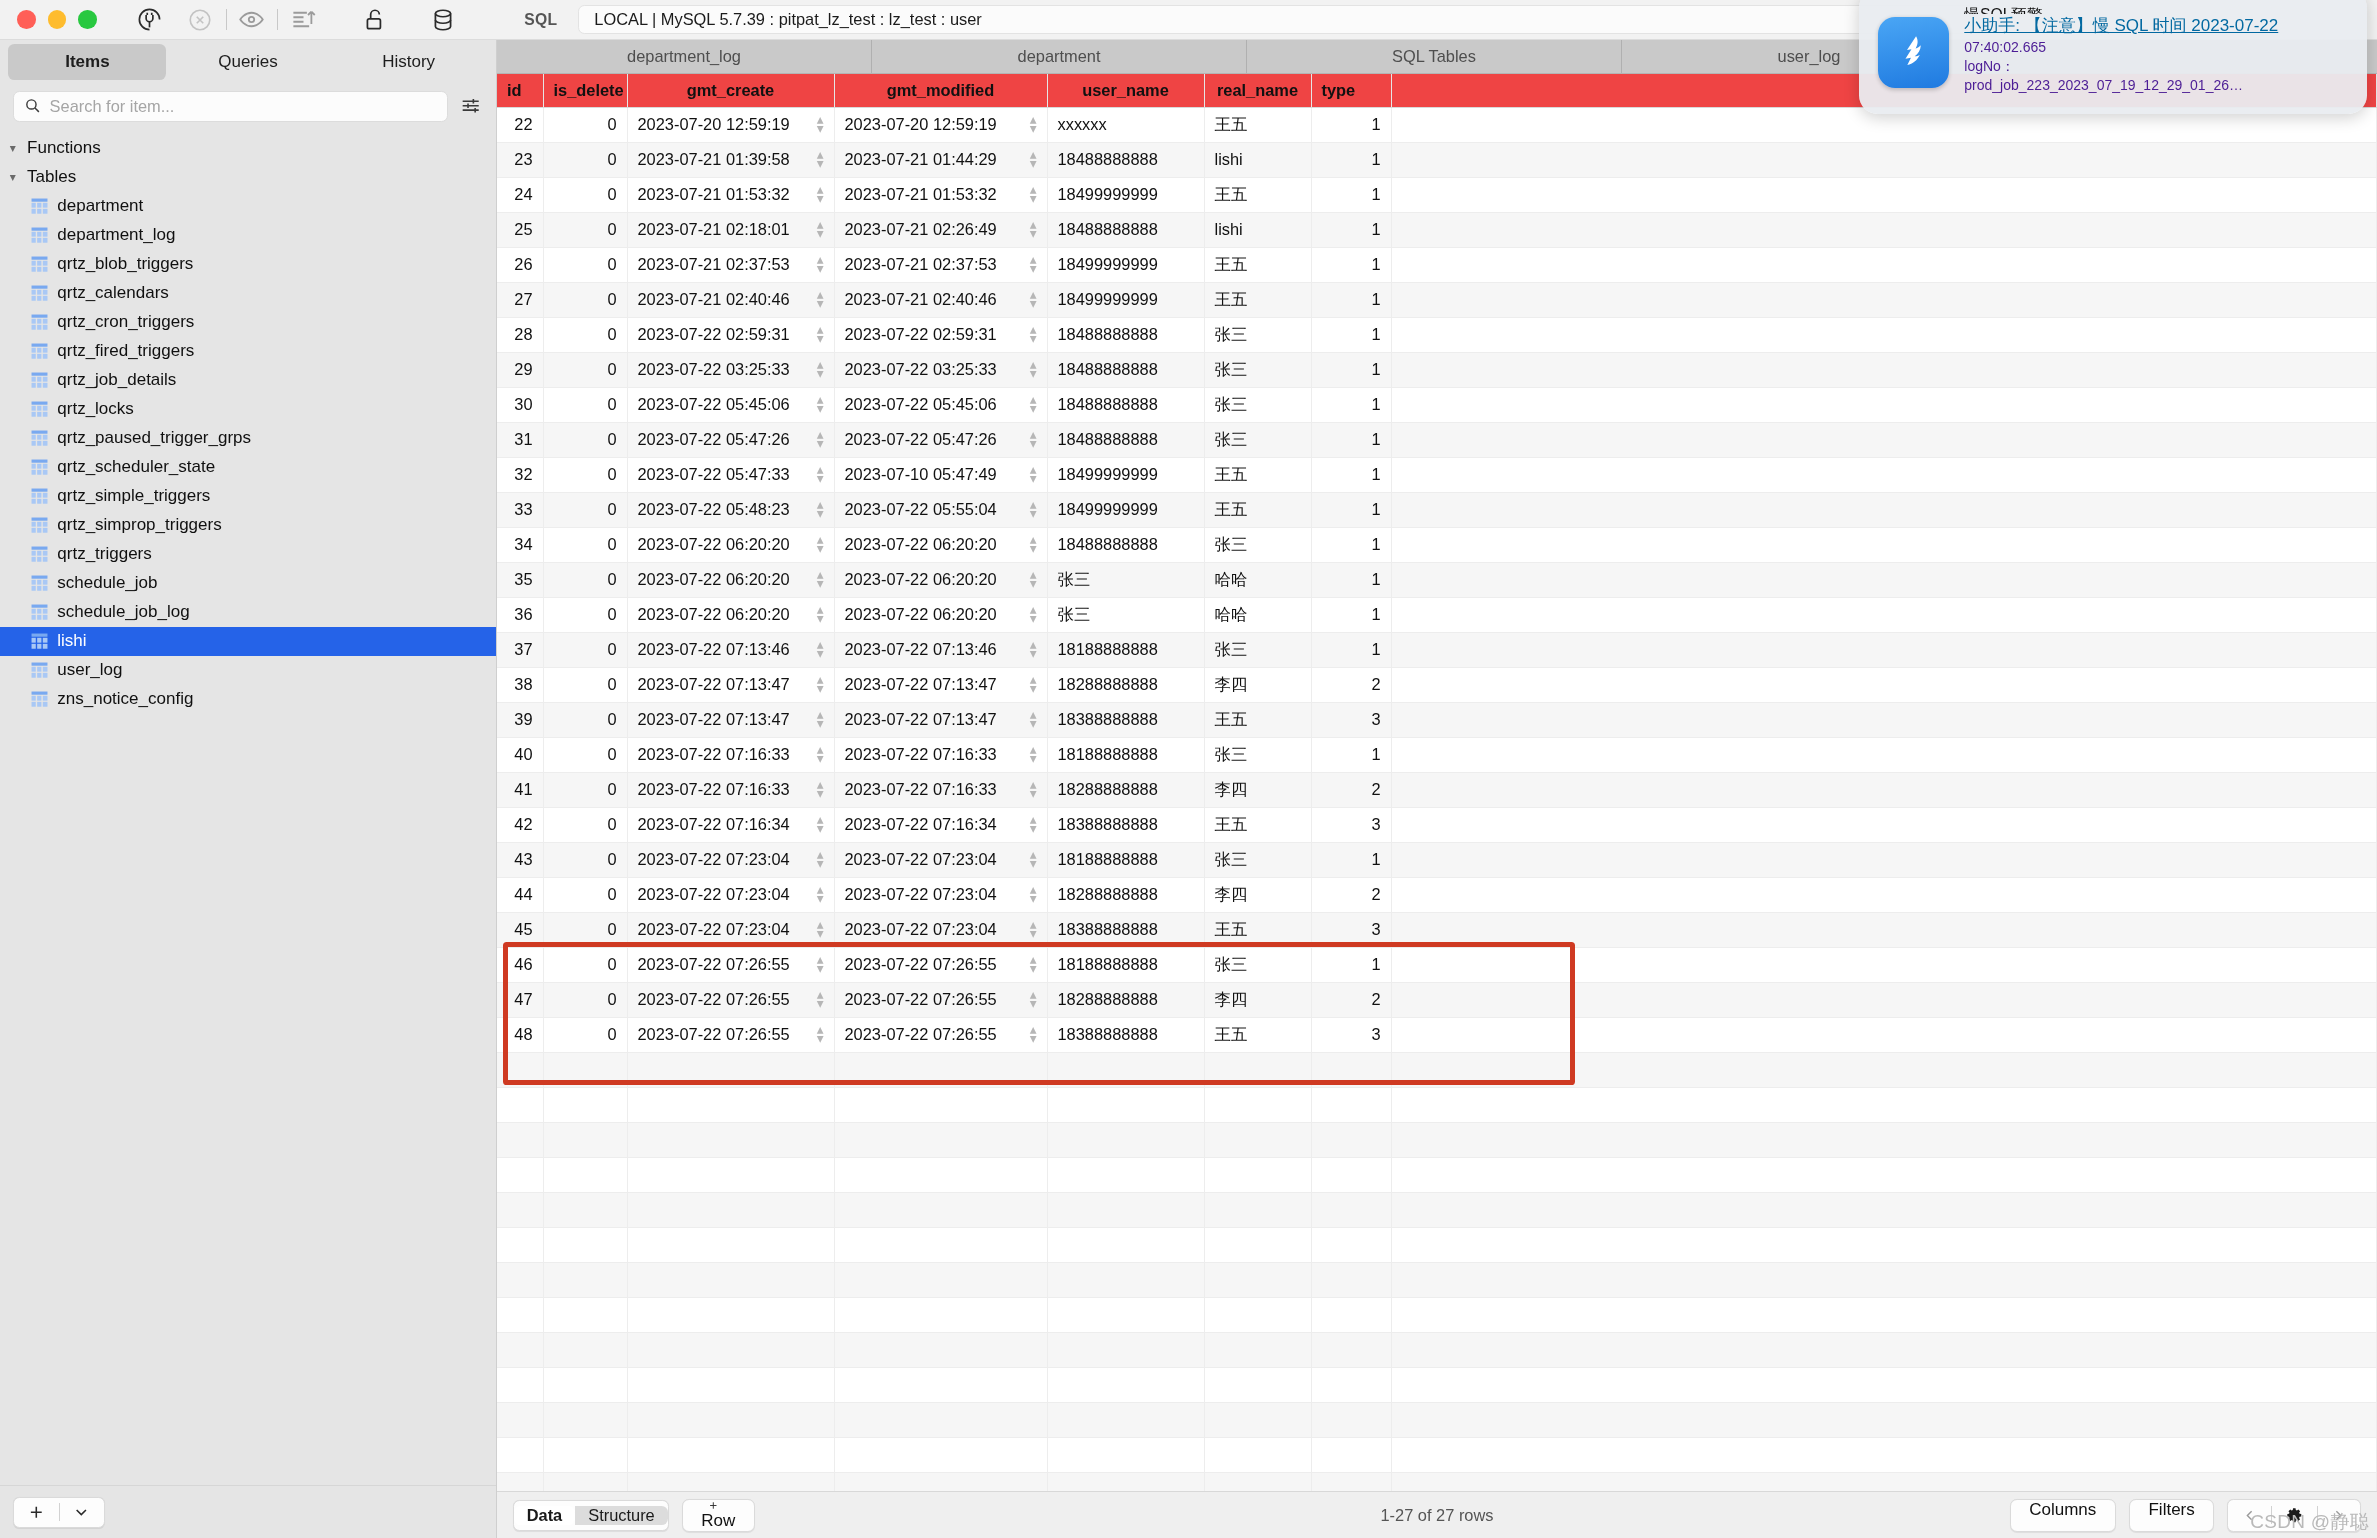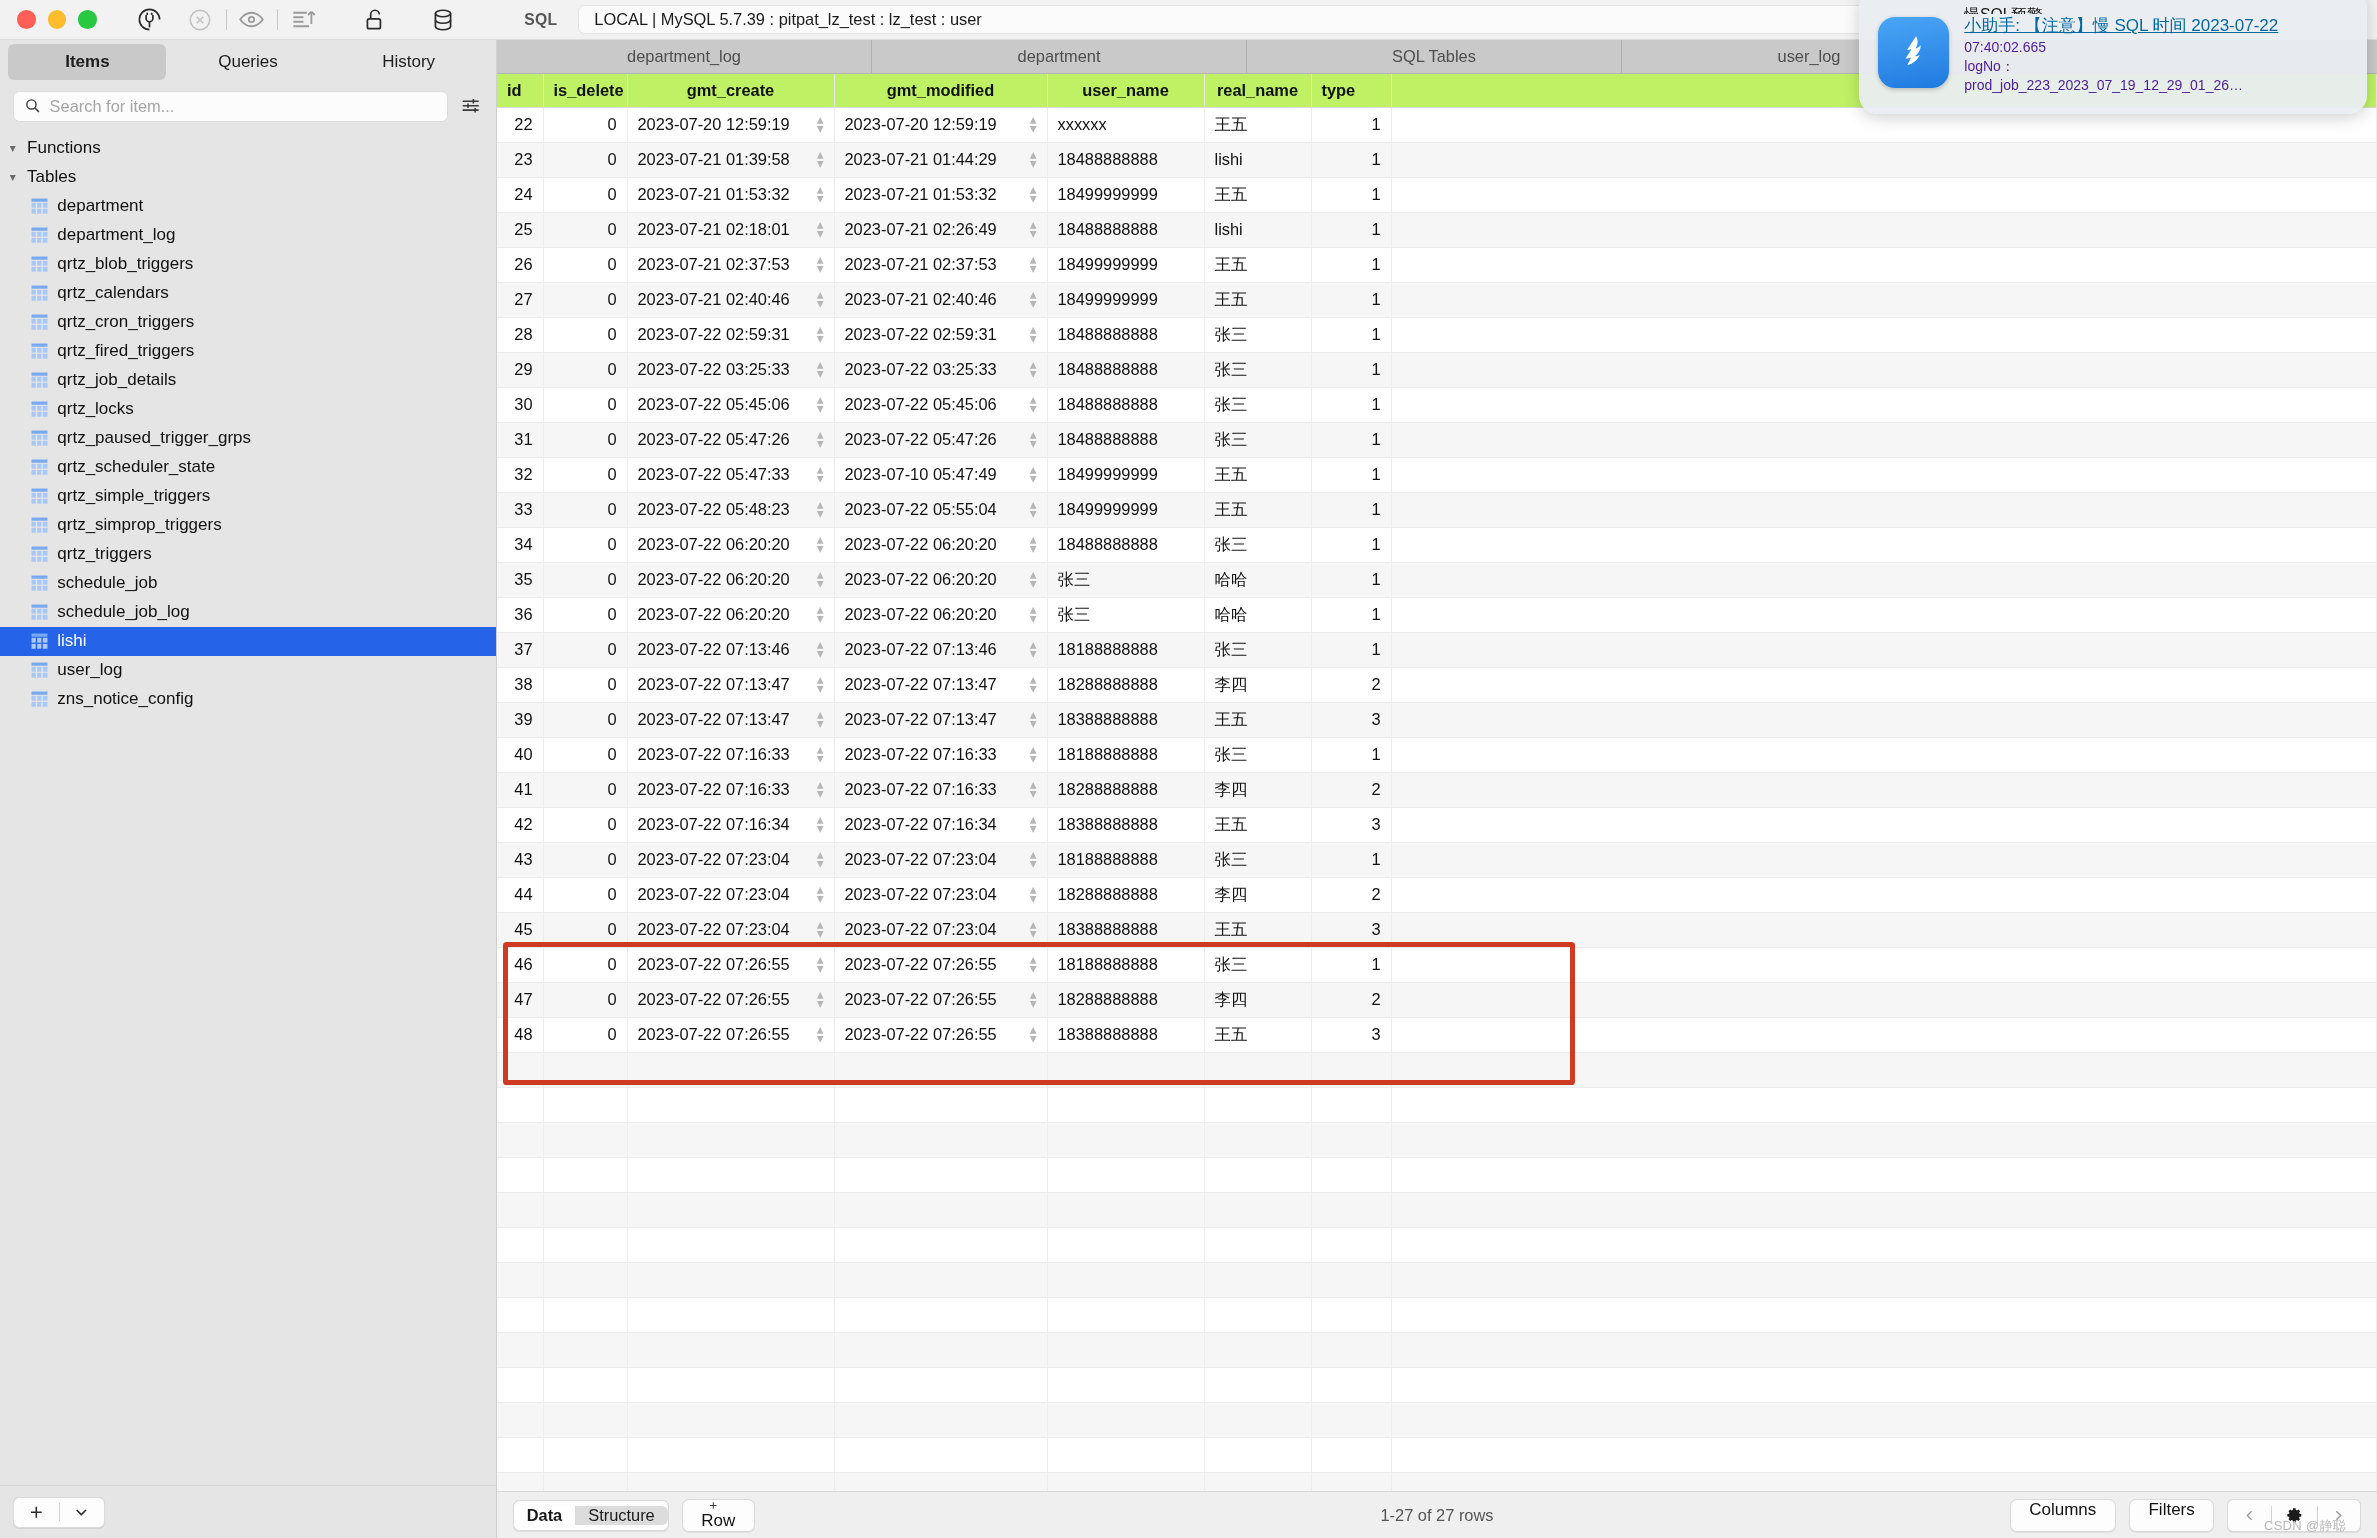--- a/index.html
+++ b/index.html
@@ -108,21 +108,21 @@
   .tab {
     display:flex; align-items:center; justify-content:center;
     font-size:16.4px; color:#4e4e4e;
     border-right:0.7px solid #b0b0b0;
   }
   .tab.w1{ width:375px; }
 
   .grid-wrap { flex:1 1 auto; overflow:hidden; position:relative; }
   table.grid { border-collapse:collapse; table-layout:fixed; width:100%; }
   table.grid th {
-    height:33px; background:#bef264;
+    height:33px; background:#ef4444;
     font-size:16.4px; font-weight:700; color:#111;
     border-bottom:0.7px solid #d9d9d9;
     border-right:0.7px solid #e6e6e6;
     padding:0 10px;
   }
   table.grid td {
     height:35px; font-size:16.4px; color:#111;
     border-bottom:0.7px solid #ededed;
     border-right:0.7px solid #ededed;
     padding:0 10px; white-space:nowrap; overflow:hidden;
@@ -156,22 +156,22 @@
     position:relative;
   }
   .sb-count { position:absolute; left:50%; transform:translateX(-50%); font-size:16.4px; color:#555; }
   .spacer { flex:1; }
   .btnpill {
     height:33px; background:#fdfdfd; border:0.7px solid #dadada;
     border-radius:7.1px; display:flex; align-items:center; padding:0 18.6px;
     font-size:17px; color:#111; box-shadow:0 0.7px 0.7px rgba(0,0,0,.07);flex-direction:column;
   }
   .watermark {
-    position:absolute; right:31px; bottom:2.9px;
-    font-size:13px; color:#b9b9b9; letter-spacing:0.3px;
+    position:absolute; right:8px; bottom:2.9px;
+    font-size:19px; color:#b9b9b9; letter-spacing:0.3px;
   }
 
   
   .notif {
     position:absolute; right:10px; top:-11.4px;
     width:508px;
     background:#e9ecf0f2;
     border-radius:18.6px;
     box-shadow:0 3.6px 15.7px rgba(0,0,0,.18);
     display:flex; gap:15.7px;

